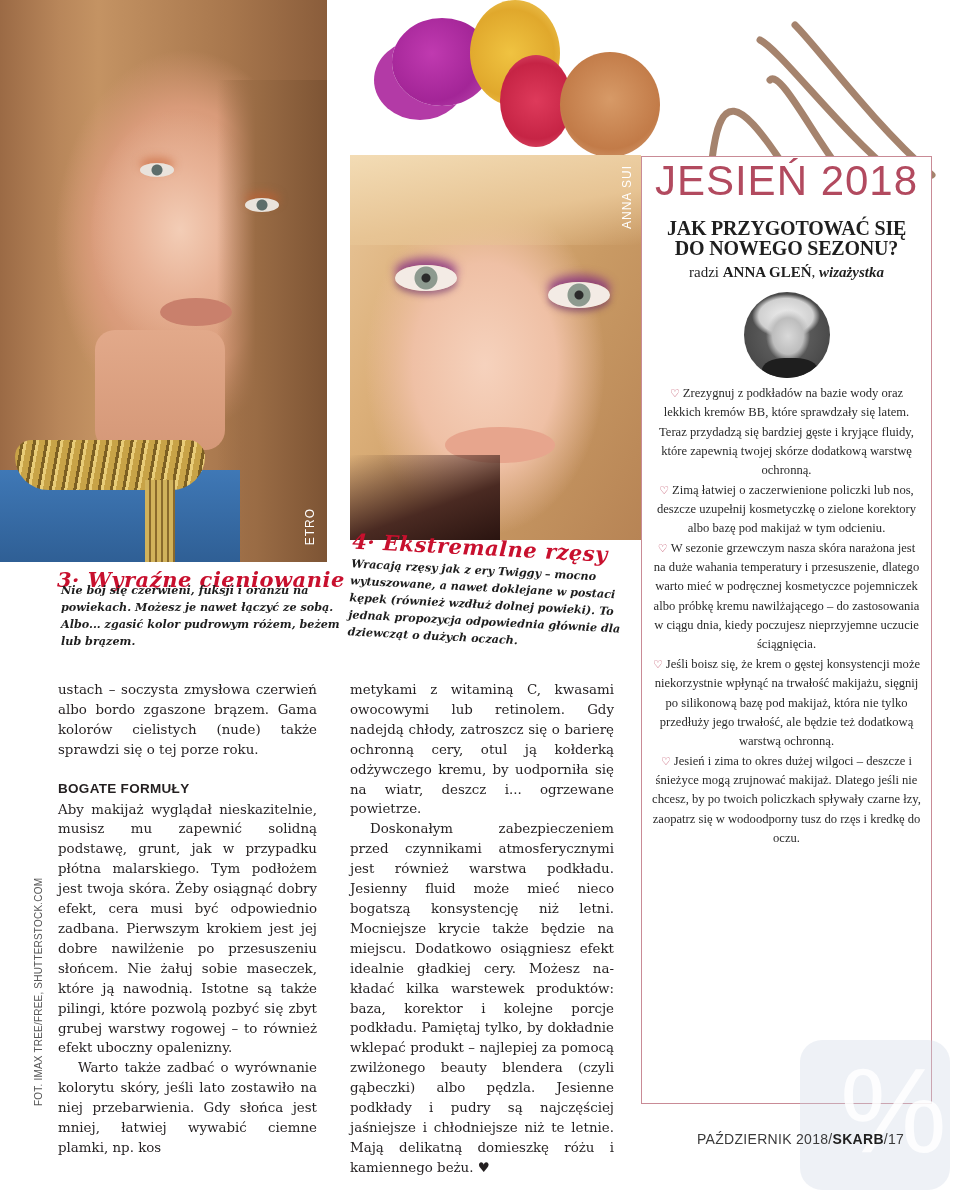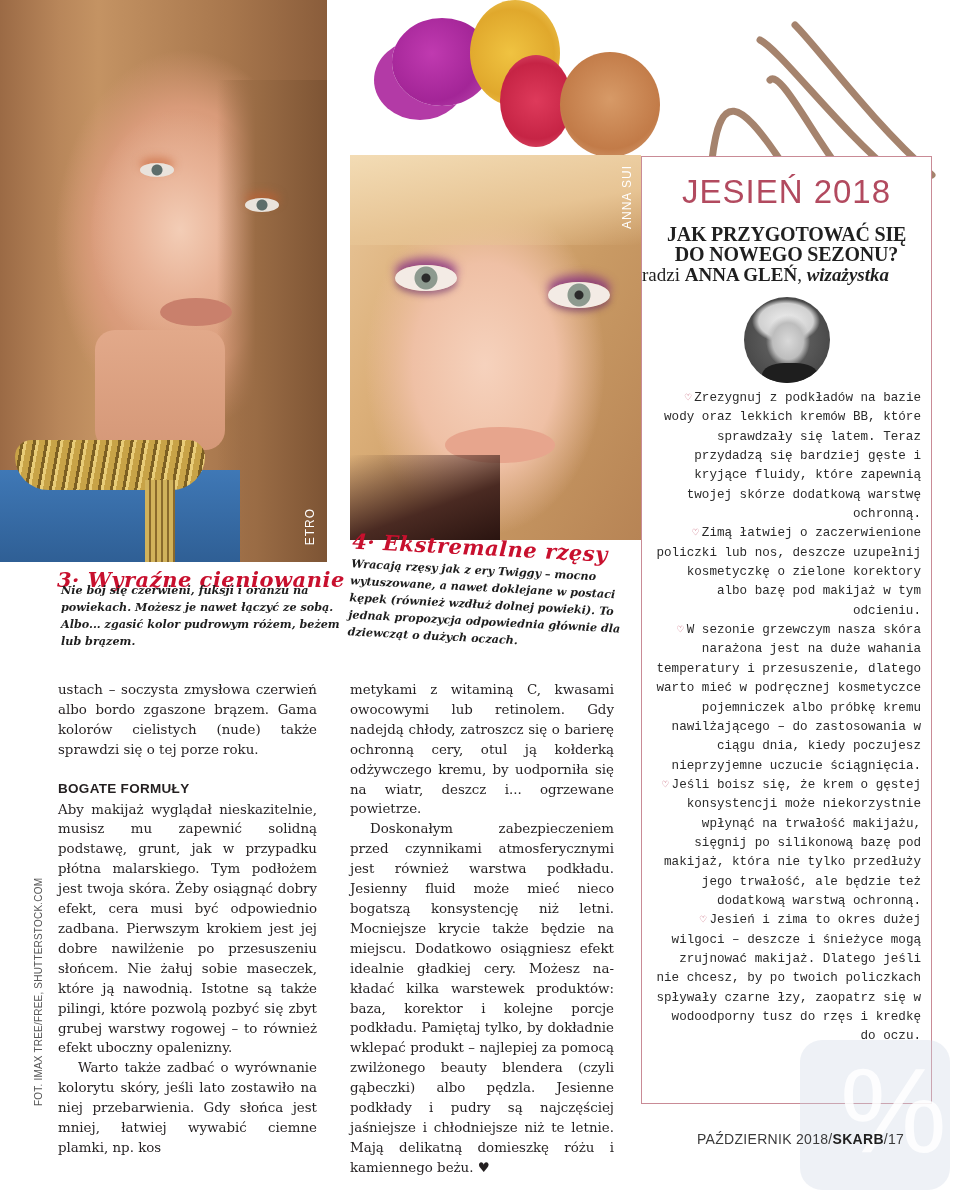--- a/index.html
+++ b/index.html
@@ -105,45 +105,45 @@
     letter-spacing: 0.3px; margin-top: 19px; margin-bottom: 1px; text-align: left;
   }
 
   
   .sidebox {
     position: absolute; left: 641px; top: 156px; width: 291px; height: 948px;
     border: 1.5px solid #c98b96; background: #ffffff;
   }
   .sidebox-kicker {
     text-align: center; font-family: "Liberation Sans", sans-serif; font-weight: normal;
-    font-size: 33px; color: #b24a5f; letter-spacing: 1px; margin-top: 16px;
+    font-size: 42px; color: #b24a5f; letter-spacing: 1px; margin-top: 0;
   }
   .sidebox-title {
     text-align: center; font-family: "Liberation Serif", serif; font-weight: bold;
     font-size: 20px; line-height: 20px; color: #1f1f1f; margin-top: 13px; letter-spacing: -0.2px;
   }
   .sidebox-byline {
-    font-family: "Liberation Serif", serif; font-size: 19px; color: #1f1f1f; 
+    text-align: center; font-family: "Liberation Serif", serif; font-size: 15px; color: #1f1f1f; margin-top: 6px;
   }
   .sidebox-byline .name { font-weight: bold; }
   .sidebox-byline .role { font-style: italic; font-weight: bold; }
   .avatar {
     width: 86px; height: 86px; border-radius: 50%; margin: 11px auto 0;
     background:
       radial-gradient(ellipse 22px 26px at 44px 44px, #d9d9d9 0%, #bdbdbd 70%, rgba(0,0,0,0) 100%),
       radial-gradient(ellipse 34px 22px at 42px 24px, #efefef 0%, #d0d0d0 80%, rgba(0,0,0,0) 100%),
       radial-gradient(circle at 50% 50%, #6b6b6b 0%, #3c3c3c 100%);
     position: relative; overflow: hidden;
   }
   .avatar::after {
     content: ""; position: absolute; left: 18px; top: 66px; width: 56px; height: 30px;
     background: #1e1e1e; border-radius: 40% 40% 0 0;
   }
   .sidebox-body {
-    text-align: right; font-family: Liberation Mono, monospace; font-size: 12.6px;
+    text-align: center; font-family: Liberation Serif, serif; font-size: 12.6px;
     line-height: 19.35px; color: #2a2a2a; margin: 6px 10px 0;
   }
   .heart { color: #c2566d; font-size: 11px; margin-right: 3px; }
 
   
   .footer {
     position: absolute; left: 697px; top: 1131px; font-family: "Liberation Sans", sans-serif;
     font-size: 14px; color: #3a3a3a; letter-spacing: 0.3px;
   }
   .footer .mag { font-weight: bold; color: #1f1f1f; }

